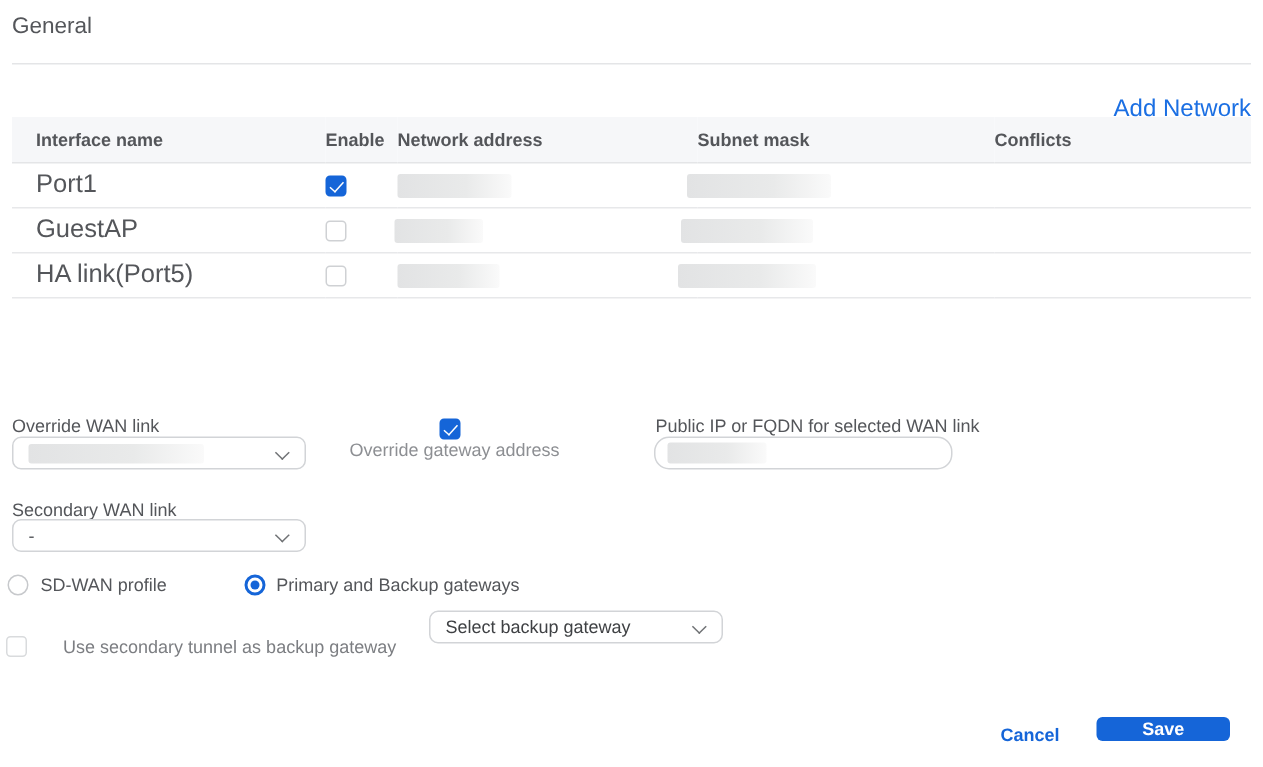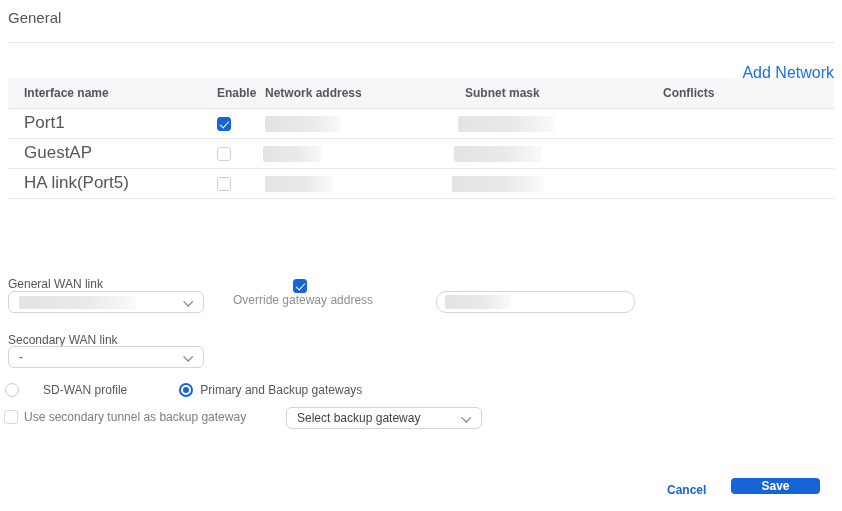--- a/index.html
+++ b/index.html
@@ -175,49 +175,50 @@
       <tr>
         <td class="first">HA link(Port5)</td>
         <td><span class="checkbox"></span></td>
         <td><span class="redacted r-net2"></span></td>
         <td><span class="redacted r-sub2"></span></td>
         <td></td>
       </tr>
     </tbody>
   </table>
 
-  <div class="field-label" style="left:8px; top:277px;">General WAN link</div>
+  <div class="field-label" style="left:8px; top:277px;">Override WAN link</div>
   <div class="select-box" style="left:8px; top:291px; width:196px;">
     <span class="redacted in-field"></span>
     <span class="chevron"></span>
   </div>
 
   <div class="ctl-row" style="left:227px; top:279px;flex-direction:column;">
     <span class="checkbox checked"></span>
     <span class="inline-label gray-label" style="margin-left:6px;">Override gateway address</span>
   </div>
 
+  <div class="field-label" style="left:437px; top:277px;">Public IP or FQDN for selected WAN link</div>
   <div class="text-input" style="left:436px; top:291px; width:199px;">
     <span class="redacted in-input"></span>
   </div>
 
   <div class="field-label" style="left:8px; top:333px;">Secondary WAN link</div>
   <div class="select-box" style="left:8px; top:346px; width:196px;">
     <span>-</span>
     <span class="chevron"></span>
   </div>
 
   <div class="ctl-row" style="left:5px; top:383px;">
     <span class="radio"></span>
-    <span class="inline-label" style="margin-left:24px;">SD-WAN profile</span>
+    <span class="inline-label" style="margin-left:8px;">SD-WAN profile</span>
     <span class="radio checked" style="margin-left:52px;"></span>
     <span class="inline-label" style="margin-left:7px;">Primary and Backup gateways</span>
   </div>
 
-  <div class="ctl-row" style="left:4px; top:410px;">
+  <div class="ctl-row" style="left:4px; top:424px;gap:18px;">
     <span class="checkbox disabled"></span>
     <span class="inline-label dim-label" style="margin-left:6px;">Use secondary tunnel as backup gateway</span>
   </div>
 
   <div class="select-box" style="left:286px; top:407px; width:196px; color:#3f4144;">
     <span>Select backup gateway</span>
     <span class="chevron"></span>
   </div>
 
   <button class="cancel-link">Cancel</button>

